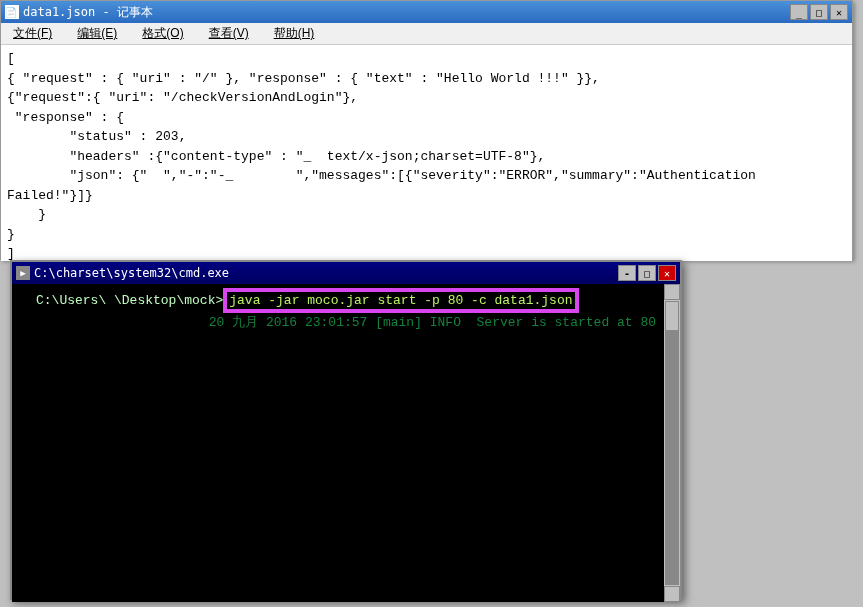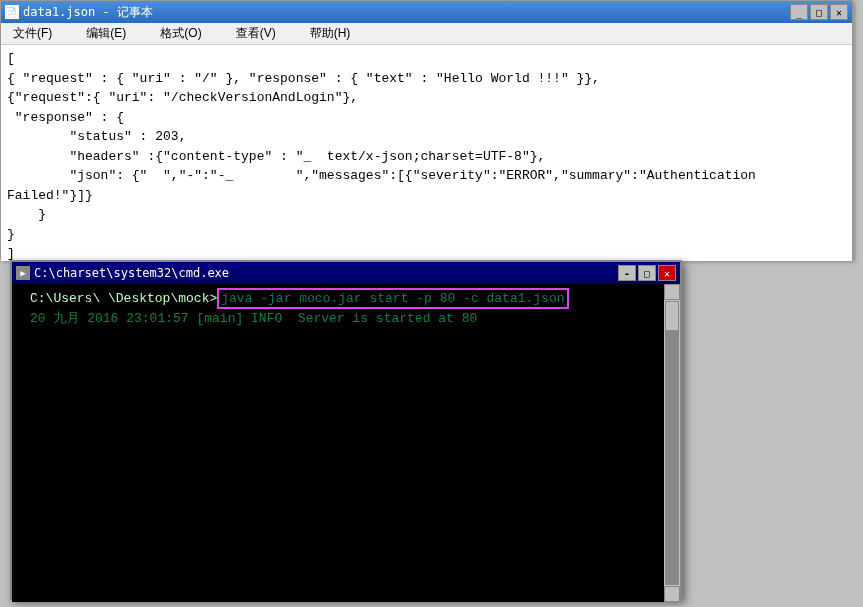--- a/index.html
+++ b/index.html
@@ -75,21 +75,22 @@
     }
 
     
     .notepad-menubar {
       height: 22px;
       background: #f0f0f0;
       display: flex;
       align-items: center;
       border-bottom: 1px solid #ccc;
       padding: 0 4px;
-      gap: 18px;
+      gap: 9px;
+      text-decoration: underline;
     }
 
     .menu-item {
       padding: 2px 8px;
       font-size: 12px;
       color: #000;
       cursor: pointer;
       font-family: 'SimSun', '宋体', sans-serif;
     }
 
@@ -167,45 +168,46 @@
 
     .cmd-btn.close-btn {
       background: #cc0000;
       color: white;
     }
 
     
     .cmd-content {
       background: #000000;
       height: calc(340px - 22px);
-      padding: 4px 18px;
+      padding: 4px 24px;
       font-family: 'Courier New', monospace;
       font-size: 13px;
       color: #c0c0c0;
       overflow: hidden;
       position: relative;
+      text-align: right;
     }
 
     .cmd-line {
       line-height: 1.5;
       white-space: pre;
       color: #15803d;
     }
 
     .cmd-command-line {
       color: #c0ffc0;
       display: flex;
       align-items: center;
     }
 
     .cmd-highlighted {
       background: transparent;
-      border: 2px solid #d946ef;
+      border: 4px solid #d946ef;
       padding: 1px 2px;
-      color: #0f766e;
+      color: #bef264;
       display: inline;
     }
 
     
     .cmd-scrollbar {
       position: absolute;
       right: 0;
       top: 0;
       width: 16px;
       height: 100%;

